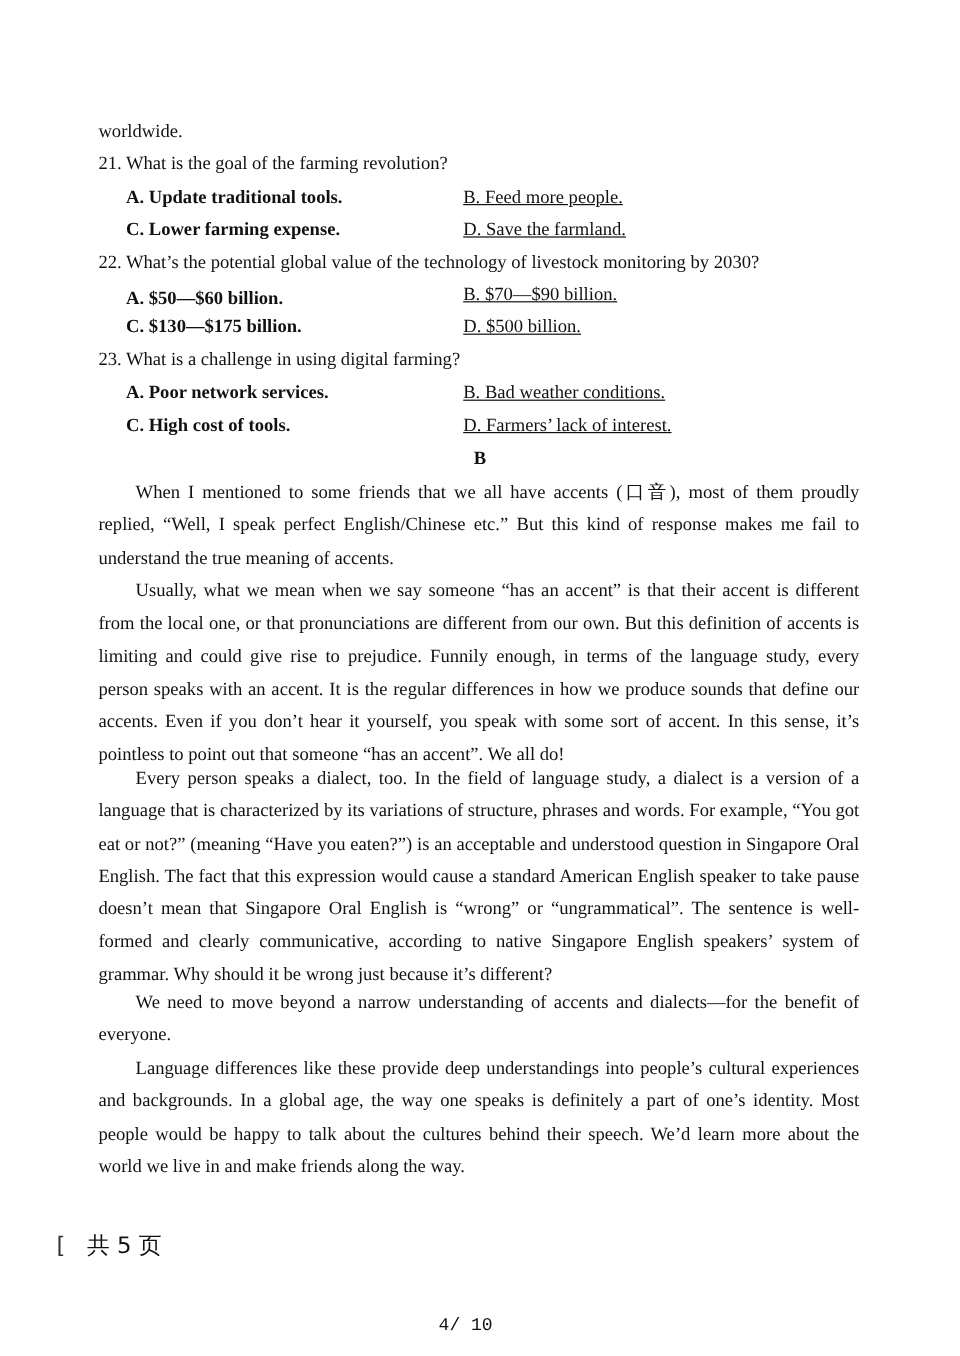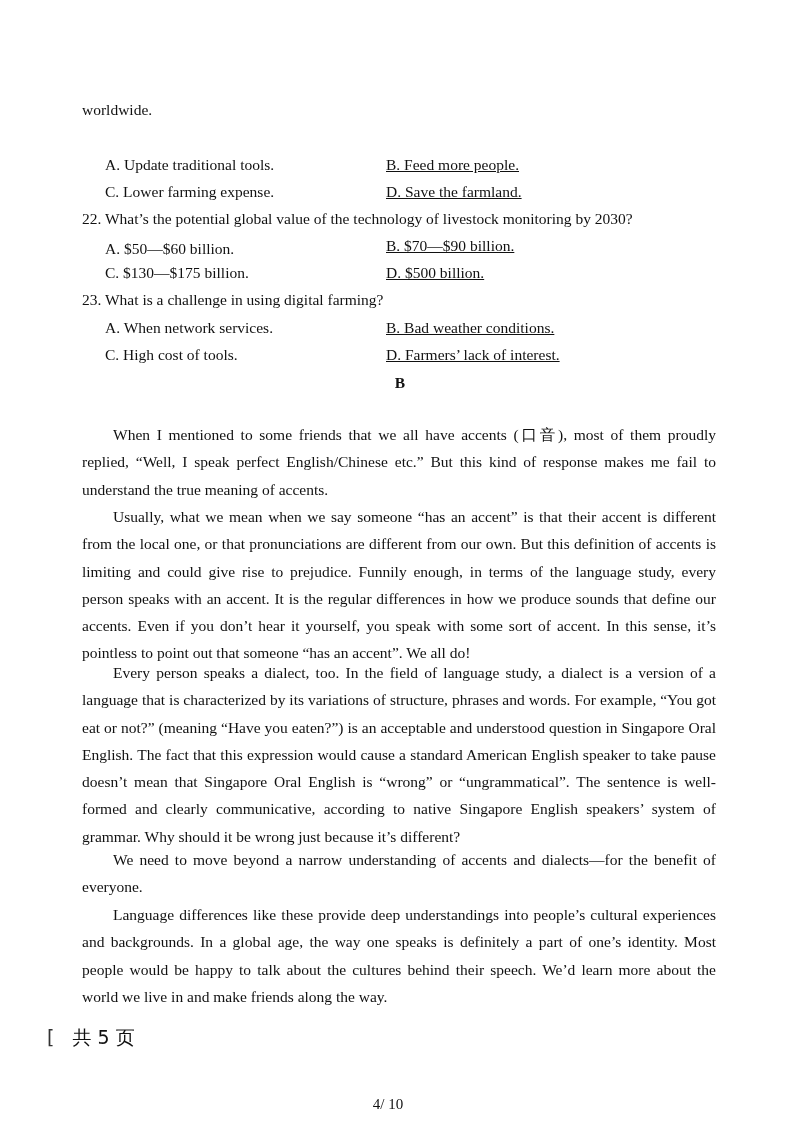--- a/index.html
+++ b/index.html
@@ -4,51 +4,52 @@
 <style>
   html, body { margin: 0; padding: 0; background: #ffffff; }
   body {
     width: 800px; height: 1130px; position: relative; overflow: hidden;
     font-family: "Liberation Serif", "DejaVu Serif", serif;
     color: #111111;
     font-size: 15.5px;
   }
   .page { position: absolute; left: 0; top: 0; width: 800px; height: 1130px; }
   .line { position: absolute; left: 82px; white-space: nowrap; line-height: 20px; }
-  .opt-a { position: absolute; left: 105px; white-space: nowrap; line-height: 20px; }
+  .opt-a { position: absolute; left: 105px; white-space: nowrap; line-height: 20px; font-weight: bold; }
   .opt-b { position: absolute; left: 386px; white-space: nowrap; line-height: 20px; text-decoration: underline; }
   .section { position: absolute; left: 0; width: 800px; text-align: center; font-weight: bold; line-height: 20px; }
   .para {
     position: absolute; left: 82px; width: 634px;
-    text-align: justify; line-height: 27.3px; text-indent: 2em; margin-top: 24px;
+    text-align: justify; line-height: 27.3px; text-indent: 2em;
   }
   .footer-left { position: absolute; left: 47px; top: 1025px; font-family: "DejaVu Sans", sans-serif; font-size: 19px; }
   .footer-left .bracket { margin-right: 12px; color: #333; }
-  .page-num { position: absolute; left: 0; width: 776px; text-align: center; top: 1096px; font-family: Liberation Serif, serif; font-size: 15px; }
+  .page-num { position: absolute; left: 0; width: 776px; text-align: center; top: 1096px; font-family: Liberation Mono, monospace; font-size: 15px; }
 </style>
 </head>
 <body>
 
 <div class="page">
 
   <div class="line" style="top:100px">worldwide.</div>
 
+  <div class="line" style="top:127px">21. What is the goal of the farming revolution?</div>
   <div class="opt-a" style="top:155px">A. Update traditional tools.</div>
   <div class="opt-b" style="top:155px">B. Feed more people.</div>
   <div class="opt-a" style="top:182px">C. Lower farming expense.</div>
   <div class="opt-b" style="top:182px">D. Save the farmland.</div>
 
   <div class="line" style="top:209px">22. What’s the potential global value of the technology of livestock monitoring by 2030?</div>
   <div class="opt-a" style="top:239px">A. $50—$60 billion.</div>
   <div class="opt-b" style="top:236px">B. $70—$90 billion.</div>
   <div class="opt-a" style="top:263px">C. $130—$175 billion.</div>
   <div class="opt-b" style="top:263px">D. $500 billion.</div>
 
   <div class="line" style="top:290px">23. What is a challenge in using digital farming?</div>
-  <div class="opt-a" style="top:318px">A. When network services.</div>
+  <div class="opt-a" style="top:318px">A. Poor network services.</div>
   <div class="opt-b" style="top:318px">B. Bad weather conditions.</div>
   <div class="opt-a" style="top:345px">C. High cost of tools.</div>
   <div class="opt-b" style="top:345px">D. Farmers’ lack of interest.</div>
 
   <div class="section" style="top:373px">B</div>
 
   <div class="para" style="top:397px">When I mentioned to some friends that we all have accents (口音), most of them proudly replied, “Well, I speak perfect English/Chinese etc.” But this kind of response makes me fail to understand the true meaning of accents.</div>
   <div class="para" style="top:479px">Usually, what we mean when we say someone “has an accent” is that their accent is different from the local one, or that pronunciations are different from our own. But this definition of accents is limiting and could give rise to prejudice. Funnily enough, in terms of the language study, every person speaks with an accent. It is the regular differences in how we produce sounds that define our accents. Even if you don’t hear it yourself, you speak with some sort of accent. In this sense, it’s pointless to point out that someone “has an accent”. We all do!</div>
   <div class="para" style="top:635px">Every person speaks a dialect, too. In the field of language study, a dialect is a version of a language that is characterized by its variations of structure, phrases and words. For example, “You got eat or not?” (meaning “Have you eaten?”) is an acceptable and understood question in Singapore Oral English. The fact that this expression would cause a standard American English speaker to take pause doesn’t mean that Singapore Oral English is “wrong” or “ungrammatical”. The sentence is well-formed and clearly communicative, according to native Singapore English speakers’ system of grammar. Why should it be wrong just because it’s different?</div>
   <div class="para" style="top:822px">We need to move beyond a narrow understanding of accents and dialects—for the benefit of everyone.</div>

